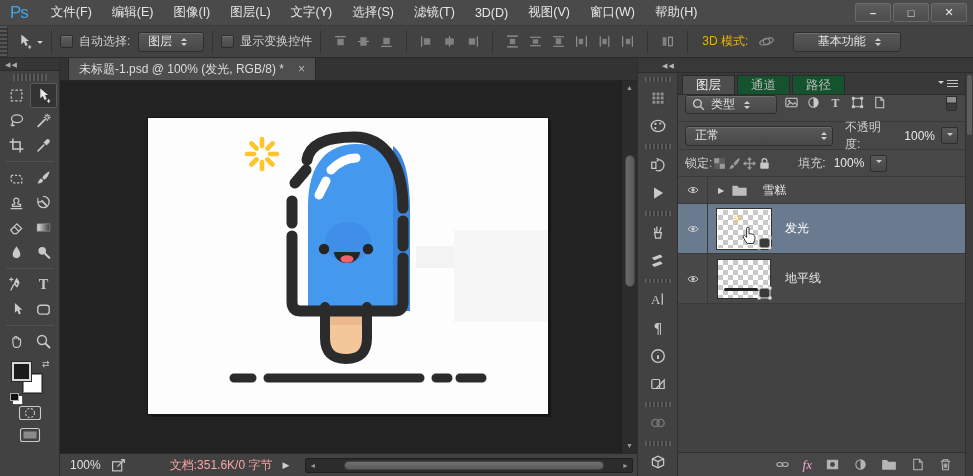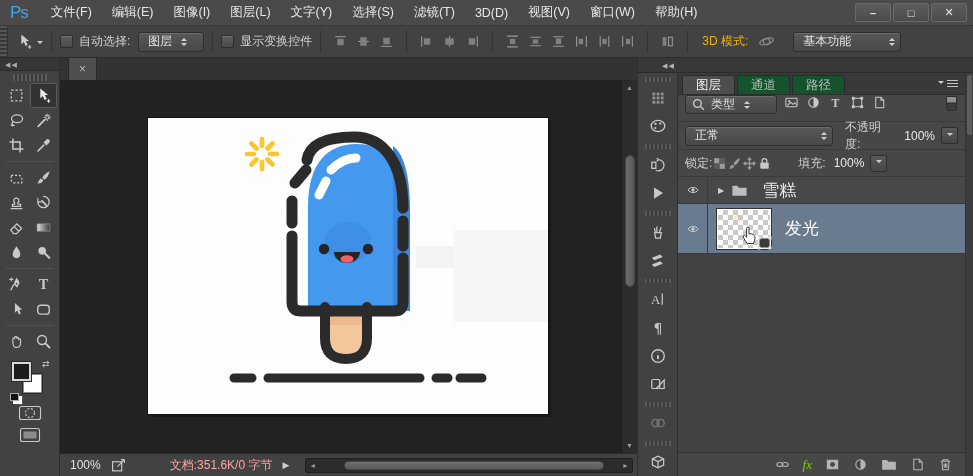--- a/index.html
+++ b/index.html
@@ -22,21 +22,21 @@
   .grip-v{width:8px;align-self:stretch;background:repeating-linear-gradient(#555 0 2px,#383838 2px 4px);margin-right:4px;border-right:1px solid #333}
   .ob-sep{width:1px;height:22px;background:#565656;border-right:1px solid #333;margin:0 8px}
   .caret-dn{width:0;height:0;border:3.5px solid transparent;border-top-color:#ccc;margin-top:4px}
   .checkbox{width:13px;height:13px;background:linear-gradient(#5e5e5e,#4a4a4a);border:1px solid #2d2d2d;border-radius:2px;box-shadow:inset 0 1px 0 rgba(255,255,255,.15);margin-right:6px}
   .combo{display:flex;align-items:center;height:20px;background:linear-gradient(#585858,#484848);border:1px solid #2e2e2e;border-radius:3px;box-shadow:inset 0 1px 0 rgba(255,255,255,.12);padding:0 5px 0 9px;color:#e3e3e3}
   .spin{display:flex;flex-direction:column;align-items:center;margin-left:9px}
   .spin .up{width:0;height:0;border:3.2px solid transparent;border-bottom-color:#cfcfcf;margin-bottom:1px}
   .spin .dn{width:0;height:0;border:3.2px solid transparent;border-top-color:#cfcfcf;margin-top:1px}
   .ob-icon{padding:0 4px;opacity:.85}
   .ob-label{color:#eab308;margin:0 6px}
-  .ws-combo{min-width:108px;justify-content:space-between}
+  .ws-combo{min-width:108px;justify-content:center}
 
   
   .main{display:flex;height:418px}
 
   
   .toolbar{width:60px;background:#424242;border-right:1px solid #2e2e2e;display:flex;flex-direction:column;align-items:center}
   .tb-head{width:100%;height:13px;background:#363636;border-bottom:1px solid #2c2c2c;color:#aaa;font-size:7px;line-height:13px;padding-left:5px;letter-spacing:1px}
   .tb-grip{width:34px;height:7px;background:repeating-linear-gradient(90deg,#5a5a5a 0 2px,#3a3a3a 2px 4px);margin:3px 0 2px}
   .tools{display:grid;grid-template-columns:27px 27px;justify-content:center}
   .tool{height:25px;display:flex;align-items:center;justify-content:center;border-radius:2px}
@@ -92,29 +92,29 @@
   .ddbtn{width:17px;height:17px;background:linear-gradient(#585858,#474747);border:1px solid #2e2e2e;border-radius:2px;display:flex;align-items:center;justify-content:center}
   .layerlist{flex:1;background:#424242;overflow:hidden}
   .lrow{display:flex;align-items:center;height:50px;background:#484848;border-bottom:1px solid #3a3a3a;position:relative}
   .lrow.grouprow{height:27px}
   .lrow.selected{background:#6b7b8f}
   .eyecell{width:30px;align-self:stretch;border-right:1px solid #3a3a3a;display:flex;align-items:center;justify-content:center;flex:none}
   .expander{color:#d0d0d0;font-size:8px;margin:0 7px 0 10px}
   .thumb{width:54px;height:40px;margin-left:9px;position:relative;flex:none;border:1px solid #2f2f2f}
   .lrow.selected .thumb{border:1px solid #fff;box-shadow:0 0 0 1px #333}
   .checker{background:linear-gradient(45deg,#c9c9c9 25%,transparent 25%,transparent 75%,#c9c9c9 75%),linear-gradient(45deg,#c9c9c9 25%,transparent 25%,transparent 75%,#c9c9c9 75%);background-color:#fff;background-size:10px 10px;background-position:0 0,5px 5px}
-  .lname{margin-left:14px;font-size:17px;color:#e8e8e8}
+  .lname{margin-left:14px;font-size:12px;color:#e8e8e8}
   .lrow.selected .lname{color:#fff}
   .badge{position:absolute;right:-2px;bottom:-2px}
   .sparkle-dot{position:absolute;left:16px;top:5px;width:7px;height:7px}
   .horizon-dash{position:absolute;left:6px;bottom:7px;width:38px;height:3px;background:#222;border-radius:2px}
   .cursor-hand{position:absolute;left:22px;top:14px}
   .bg-lock{margin-left:auto;margin-right:14px}
   .panelbottom{height:24px;background:#474747;border-top:1px solid #303030;display:flex;align-items:center;justify-content:flex-end;gap:13px;padding:0 12px}
-  .fx-label{font-family:"Liberation Serif",serif;font-style:italic;font-size:13px;color:#84cc16}
+  .fx-label{font-family:"Liberation Serif",serif;font-style:italic;font-size:13px;color:#f9a8d4}
   .panelscroll{width:8px;background:#3d3d3d;border-left:1px solid #313131;position:relative}
   .pthumb{position:absolute;top:2px;left:1px;width:5px;height:60px;background:#5d5d5d;border-radius:3px}
 </style>
 </head>
 <body>
 
 <div class="menubar">
   <span class="ps-logo">Ps</span>
   <span class="menu-item">文件(F)</span>
   <span class="menu-item">编辑(E)</span>
@@ -408,20 +408,21 @@
             <rect x="1.5" y="1.5" width="19" height="13" rx="2"></rect>
             <rect x="4.5" y="4.5" width="13" height="7" fill="#8b8b8b" stroke="none"></rect>
           </svg>
         </span>
     </div>
   </div>
 
   <div class="docarea">
     <div class="tabbar">
       <div class="doctab">
+        <span>未标题-1.psd @ 100% (发光, RGB/8) *</span>
         <span class="close">×</span>
       </div>
     </div>
     <div class="viewport">
       <div class="canvas">
         <svg width="400" height="296" viewBox="0 0 400 296">
 
           <rect x="268" y="128" width="132" height="22" fill="#f3f3f3"></rect>
           <rect x="306" y="112" width="94" height="92" fill="#f6f6f6"></rect>
 
@@ -722,20 +723,41 @@
                 </span>
               <span class="cursor-hand">
                   <svg width="19" height="21" viewBox="0 0 19 21">
                     <path d="M7.2 19.5 C5.6 17.6 3.8 14.6 3.2 12.8 C2.7 11.4 4.3 10.7 5.2 11.8 L6.6 13.4 V4.6 C6.6 2.8 9 2.8 9 4.6 V9.8 C11.3 9.5 15 10.4 15 13.3 C15 15.5 14.3 17.6 13.4 19.5 Z" fill="#ffffff" stroke="#2e2e2e" stroke-width="1"></path>
                   </svg>
                 </span>
             </div>
             <span class="lname">发光</span>
           </div>
 
+          <div class="lrow">
+            <div class="eyecell">
+                <svg width="14" height="10" viewBox="0 0 12 10">
+                  <path d="M1 5 C3 1.6 9 1.6 11 5 C9 8.4 3 8.4 1 5 Z" stroke="#c9c9c9" fill="none" stroke-width="1"></path>
+                  <circle cx="6" cy="5" r="1.7" fill="#c9c9c9"></circle>
+                </svg>
+              </div>
+            <div class="thumb checker">
+              <span class="horizon-dash"></span>
+              <span class="badge">
+                  <svg width="15" height="14" viewBox="0 0 15 14">
+                    <rect x="2" y="2" width="11" height="10" fill="#3a3a3a" stroke="#e6e6e6"></rect>
+                    <rect x="0.5" y="0.5" width="3" height="3" fill="#e6e6e6"></rect>
+                    <rect x="11.5" y="0.5" width="3" height="3" fill="#e6e6e6"></rect>
+                    <rect x="0.5" y="10.5" width="3" height="3" fill="#e6e6e6"></rect>
+                    <rect x="11.5" y="10.5" width="3" height="3" fill="#e6e6e6"></rect>
+                  </svg>
+                </span>
+            </div>
+            <span class="lname">地平线</span>
+          </div>
 
         </div>
         <div class="panelbottom">
           <span>
               <svg class="i3" viewBox="0 0 16 16" stroke="#b5b5b5" fill="none" stroke-width="1.2">
                 <ellipse cx="5.2" cy="8" rx="3.2" ry="2.1"></ellipse>
                 <ellipse cx="10.8" cy="8" rx="3.2" ry="2.1"></ellipse>
               </svg>
             </span>
           <span><span class="fx-label">fx</span></span>

